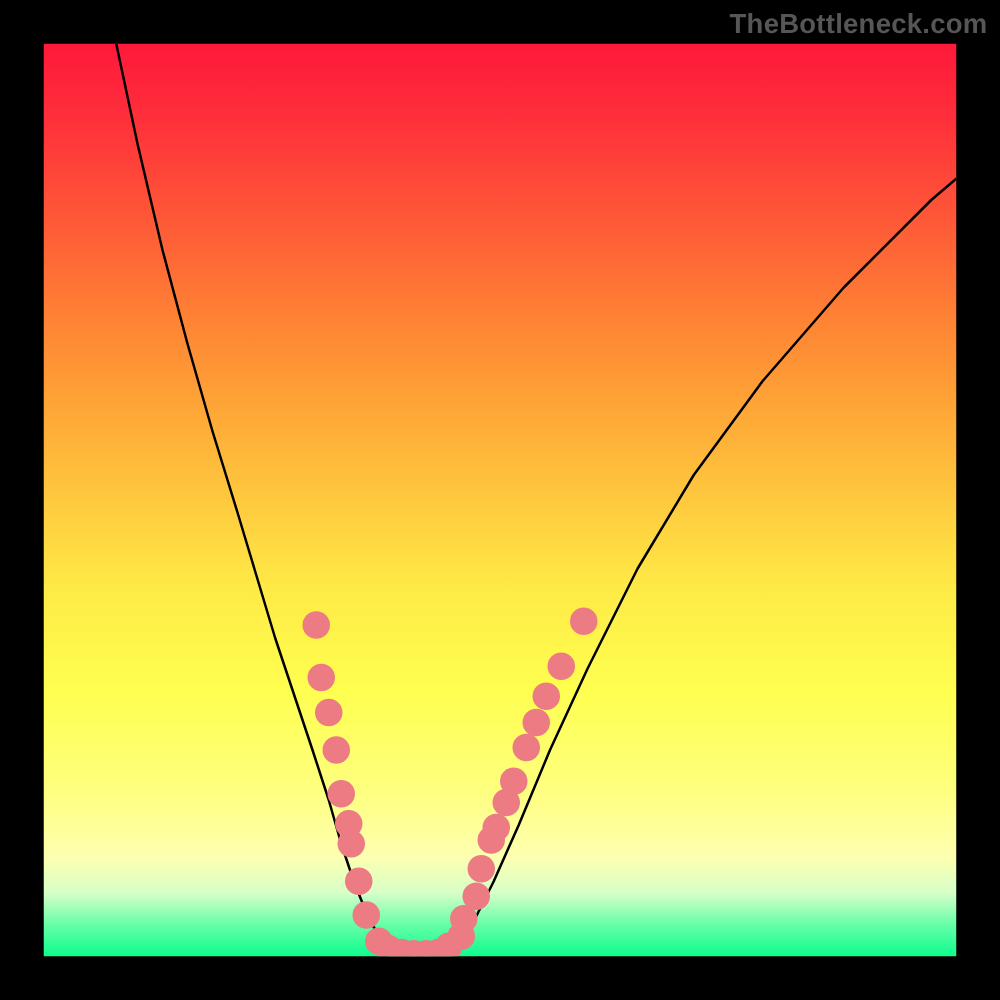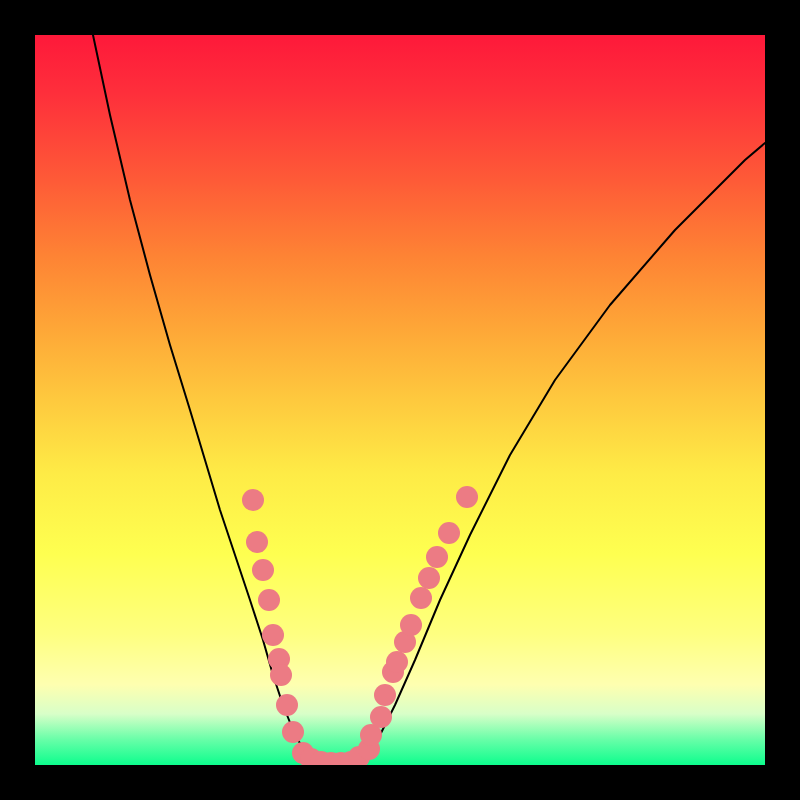--- a/index.html
+++ b/index.html
@@ -52,20 +52,21 @@
     left: 0;
     top: 0;
     width: 730px;
     height: 730px;
   }
 </style>
 </head>
 <body>
 
 <div class="chart-container">
+  <div class="watermark">TheBottleneck.com</div>
   <div class="plot-area">
     <svg class="curve-layer" viewBox="0 0 730 730" preserveAspectRatio="none">
       <g id="lines-group">
           <path d="M 58 0 L 75 80 L 95 165 L 115 240 L 135 310 L 155 375 L 170 425 L 185 475 L 200 520 L 215 565 L 228 605 L 238 640 L 248 670 L 260 700 L 272 720 L 272 720 L 285 726 L 300 728 L 315 726 L 330 720 L 330 720 L 345 700 L 360 670 L 380 625 L 405 565 L 435 500 L 475 420 L 520 345 L 575 270 L 640 195 L 710 125 L 730 108 " fill="none" stroke="#000000" stroke-width="2" stroke-linejoin="round" stroke-linecap="round"></path>
         </g>
       <g id="points-group">
           <circle cx="218" cy="465" r="11" fill="#ec7b84"></circle>
           <circle cx="222" cy="507" r="11" fill="#ec7b84"></circle>
           <circle cx="228" cy="535" r="11" fill="#ec7b84"></circle>
           <circle cx="234" cy="565" r="11" fill="#ec7b84"></circle>

